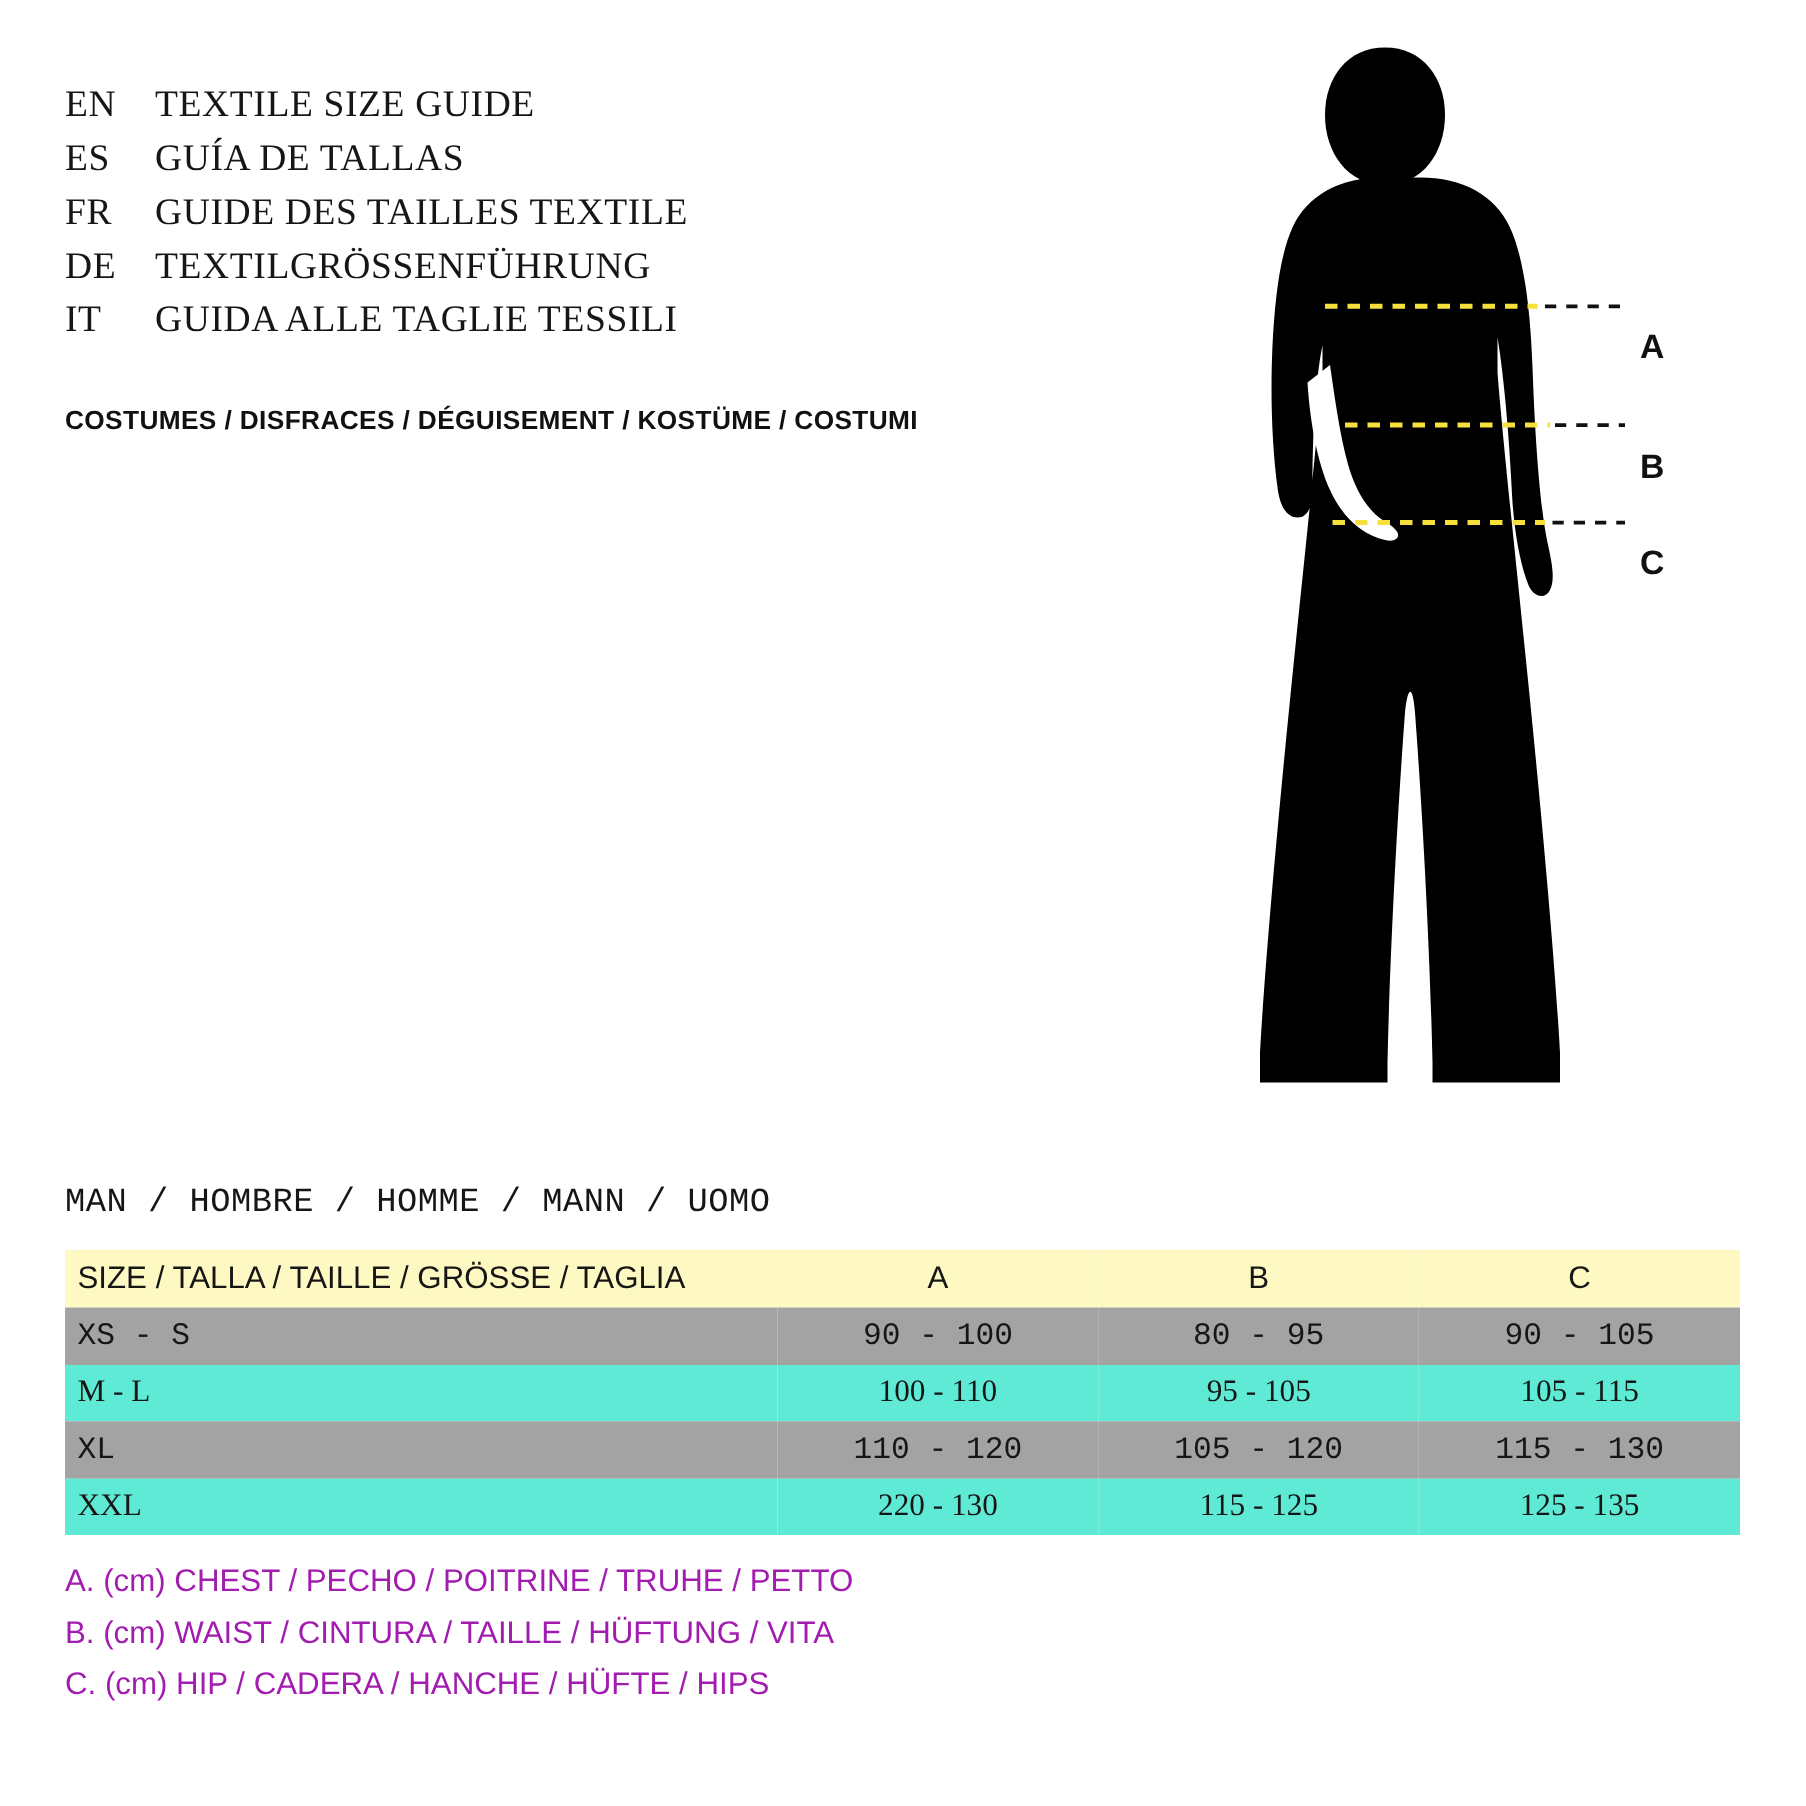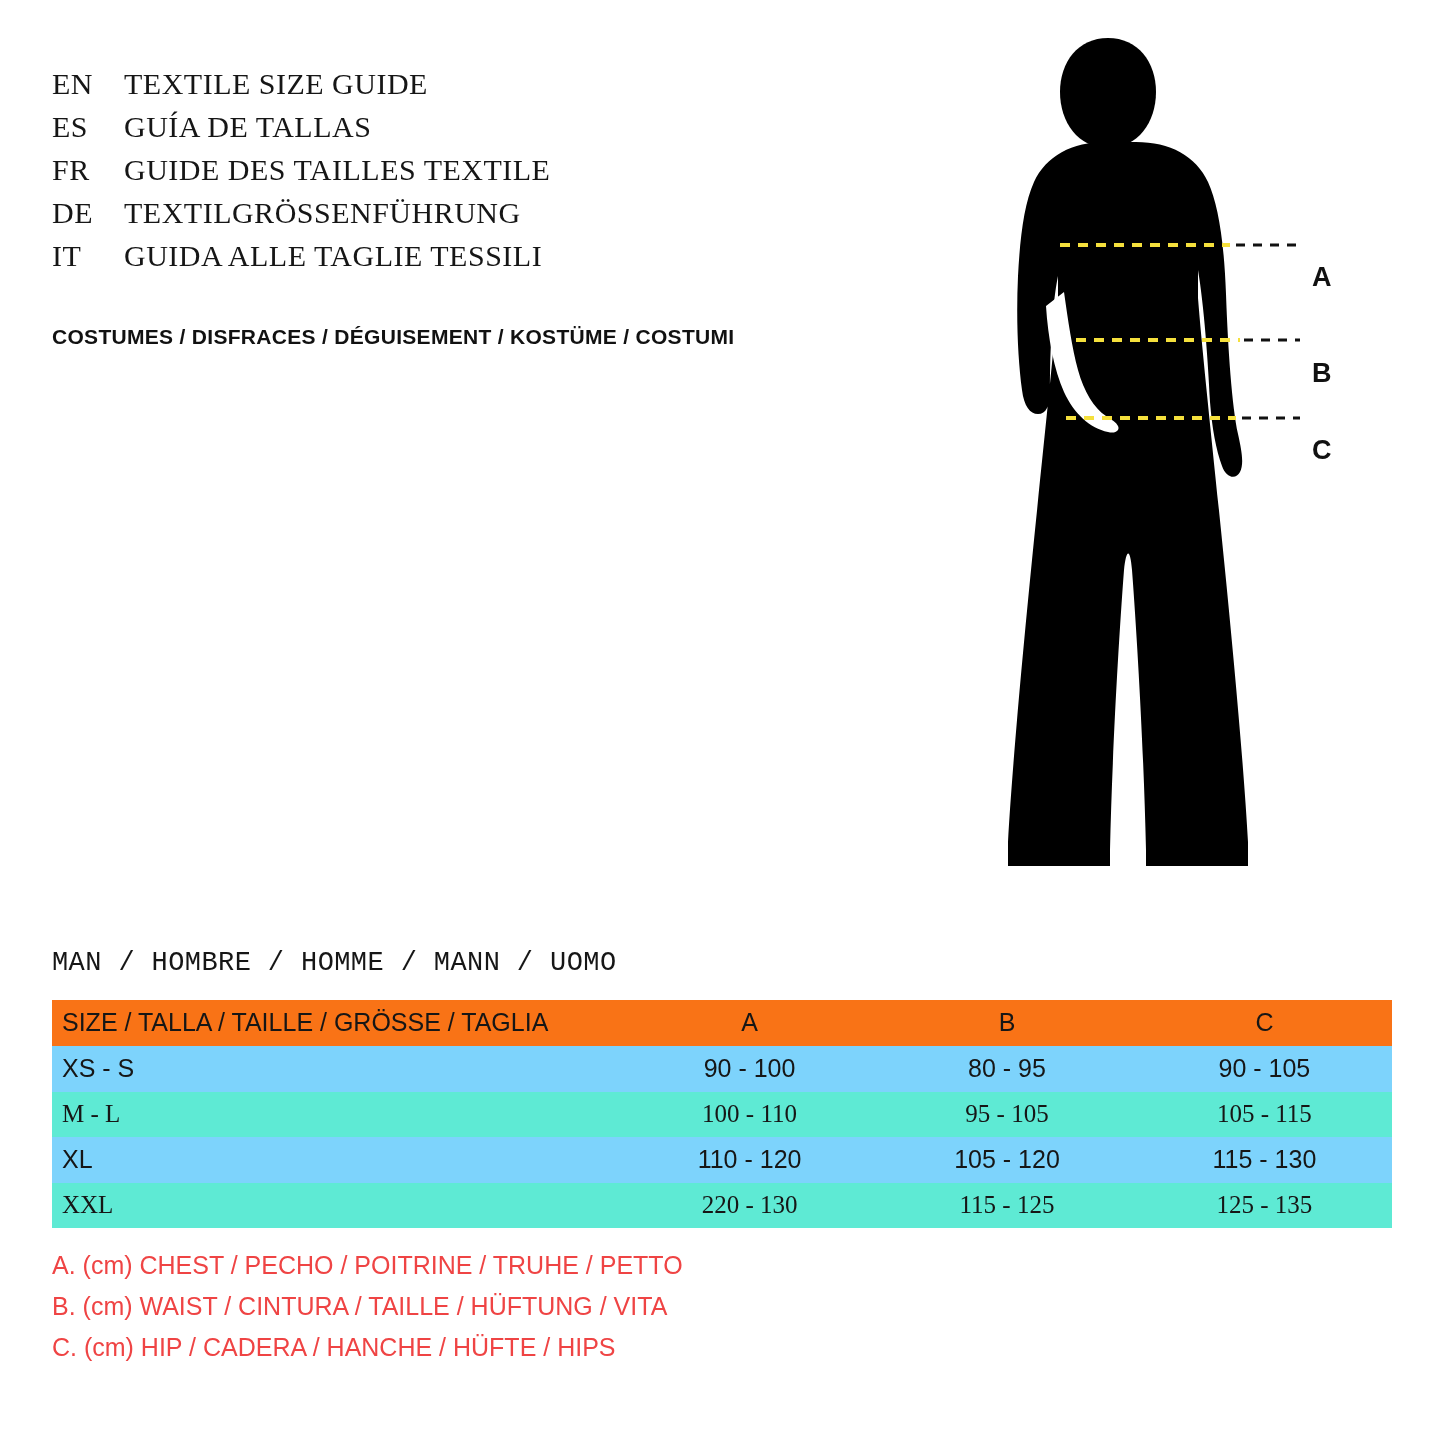--- a/index.html
+++ b/index.html
@@ -99,38 +99,39 @@
     font-weight: normal;
     text-align: center;
   }
   table.size-table th.left-col,
   table.size-table td.left-col {
     text-align: left;
     padding-left: 10px;
     width: 560px;
   }
   table.size-table thead tr {
-    background: #f97316;
+    background: #fef9c3;
   }
   table.size-table tbody tr.odd {
-    background: #7dd3fc;
+    background: #a3a3a3;
+    font-family: Liberation Mono, monospace;
   }
   table.size-table tbody tr.even {
     background: #5eead4;
     font-family: Liberation Serif, serif;
   }
 
   
   .footnotes {
     position: absolute;
     left: 52px;
     top: 1245px;
     font-size: 25px;
     line-height: 41px;
-    color: #ef4444;
+    color: #a21caf;
   }
 </style>
 </head>
 <body>
 
 <div class="lang-block">
   <div class="lang-row">
     <span class="lang-code">EN</span>
     <span class="lang-text">TEXTILE SIZE GUIDE</span>
   </div>

